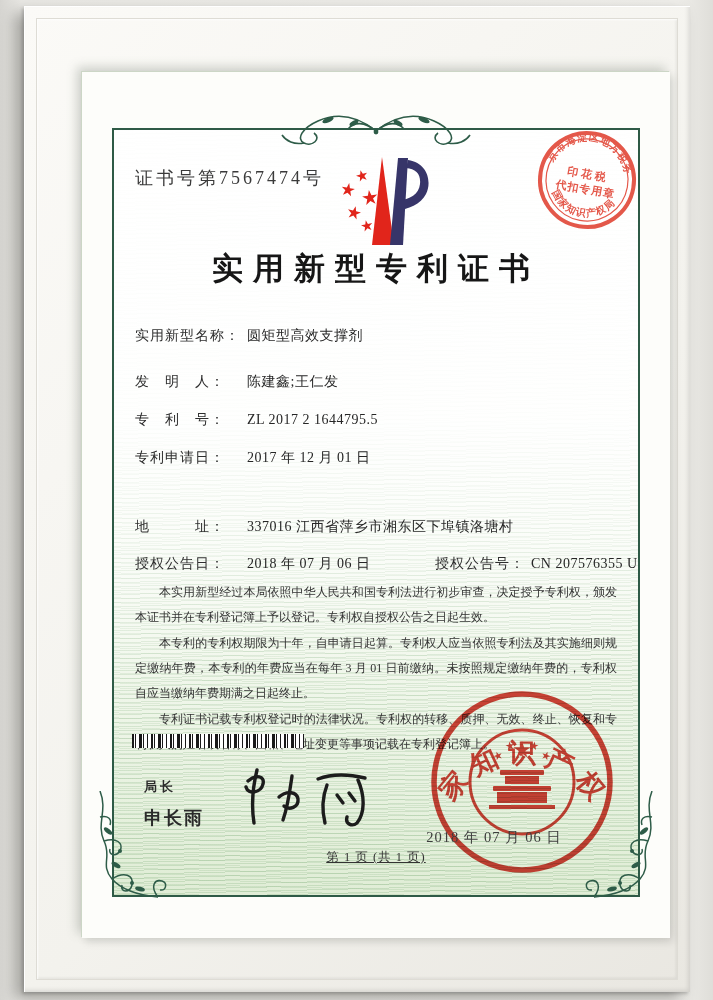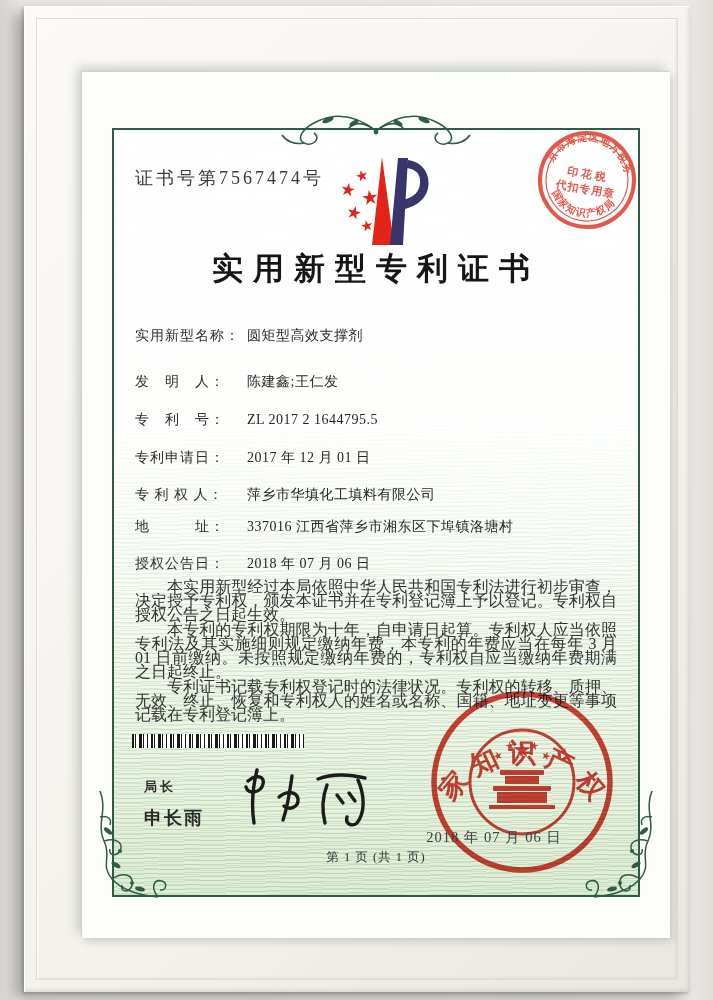--- a/index.html
+++ b/index.html
@@ -25,32 +25,32 @@
   .cert-no{position:absolute;left:21px;top:36px;font-size:18px;letter-spacing:3px;color:#3a3a3a;text-align:right;}
   .logo{position:absolute;left:50%;top:26px;transform:translateX(-50%);}
   .title{position:absolute;left:0;right:0;top:118px;text-align:center;font-size:31px;font-weight:700;
     letter-spacing:10px;color:#161616;}
   .row{position:absolute;left:21px;right:16px;font-size:14px;color:#262626;white-space:nowrap;}
   .row .lab{display:inline-block;width:112px;letter-spacing:1px;color:#2e2e2e;}
   .row .val{letter-spacing:.5px;}
   .r1{top:197px}.r2{top:243px}.r3{top:281px}.r4{top:319px}.r5{top:356px}.r6{top:388px}.r7{top:425px}
   .grant-right{position:absolute;left:300px;top:0;}
   .grant-right .lab{width:auto;margin-right:6px;}
-  .paras{position:absolute;left:21px;width:482px;top:450px;font-size:16px;line-height:14px;
+  .paras{position:absolute;left:21px;width:482px;top:450px;font-size:12px;line-height:25px;
     color:#333;text-align:justify;}
   .paras p{margin:0 0 1px 0;text-indent:2em;}
   .barcode{position:absolute;left:18px;top:604px;width:172px;height:14px;
     background:repeating-linear-gradient(90deg,#191919 0 2px,#fff 2px 3px,#191919 3px 4px,#fff 4px 7px,#191919 7px 10px,#fff 10px 11px,#191919 11px 12px,#fff 12px 15px,#191919 15px 16px,#fff 16px 19px);}
   .signer-title{position:absolute;left:30px;top:648px;font-size:13px;font-weight:600;letter-spacing:3px;color:#2a2a2a;font-family:"Liberation Sans",sans-serif;}
   .signer-name{position:absolute;left:30px;top:676px;font-size:18px;font-weight:600;letter-spacing:2px;color:#2a2a2a;font-family:"Liberation Sans",sans-serif;}
   .signature{position:absolute;left:112px;top:636px;}
   .big-seal{position:absolute;left:313px;top:557px;mix-blend-mode:multiply;opacity:.88;}
   .seal-date{position:absolute;left:280px;top:698px;width:200px;text-align:center;font-size:14.5px;
     color:#3d3d3d;letter-spacing:1px;z-index:5;}
-  .page-foot{position:absolute;left:0;right:0;top:719px;text-align:center;font-size:12.5px;color:#333;letter-spacing:1px;}
+  .page-foot{position:absolute;left:0;right:0;top:719px;text-align:center;font-size:12.5px;color:#333;letter-spacing:1px;text-decoration:underline;}
   .tax-stamp{position:absolute;left:421px;top:-2px;transform:rotate(10deg);mix-blend-mode:multiply;opacity:.85;}
   .flourish{position:absolute;left:50%;top:-21px;transform:translateX(-50%);}
   .corner{position:absolute;bottom:-10px;}
   .corner.bl{left:-24px;}
   .corner.br{right:-24px;transform:scaleX(-1);}
 </style>
 </head>
 <body>
 
 <div class="scene">
@@ -115,28 +115,28 @@
         </div>
         <div class="row r2">
           <span class="lab">发　明　人：</span><span class="val">陈建鑫;王仁发</span>
         </div>
         <div class="row r3">
           <span class="lab">专　利　号：</span><span class="val">ZL 2017 2 1644795.5</span>
         </div>
         <div class="row r4">
           <span class="lab">专利申请日：</span><span class="val">2017 年 12 月 01 日</span>
         </div>
-        <div class="row r5">
-          <span class="lab">专 利 权 人：</span><span class="val">萍乡市华填化工填料有限公司</span>
-        </div>
         <div class="row r6">
           <span class="lab">地　　　址：</span><span class="val">337016 江西省萍乡市湘东区下埠镇洛塘村</span>
         </div>
         <div class="row r7">
           <span class="lab">授权公告日：</span><span class="val">2018 年 07 月 06 日</span>
+          <span class="grant-right">
+            <span class="lab">授权公告号：</span><span class="val">CN 207576355 U</span>
+          </span>
         </div>
 
         <div class="paras">
           <p>本实用新型经过本局依照中华人民共和国专利法进行初步审查，决定授予专利权，颁发本证书并在专利登记簿上予以登记。专利权自授权公告之日起生效。</p>
           <p>本专利的专利权期限为十年，自申请日起算。专利权人应当依照专利法及其实施细则规定缴纳年费，本专利的年费应当在每年 3 月 01 日前缴纳。未按照规定缴纳年费的，专利权自应当缴纳年费期满之日起终止。</p>
           <p>专利证书记载专利权登记时的法律状况。专利权的转移、质押、无效、终止、恢复和专利权人的姓名或名称、国籍、地址变更等事项记载在专利登记簿上。</p>
         </div>
 
         <div class="barcode"></div>
 

